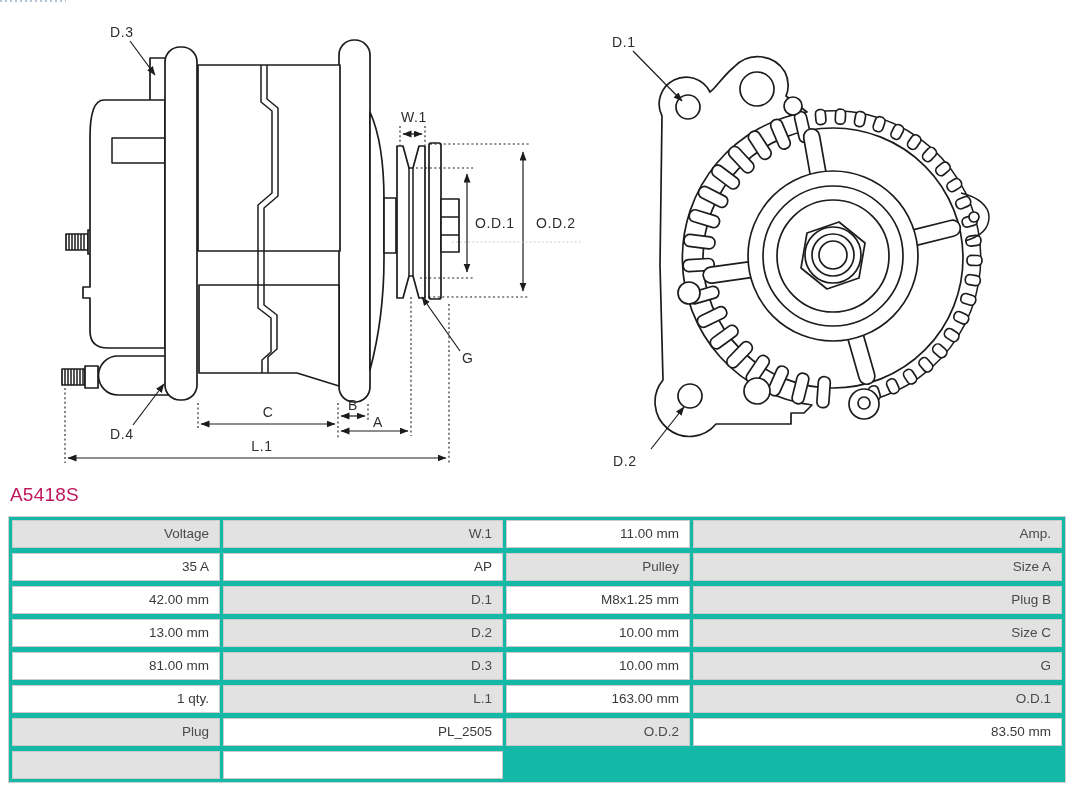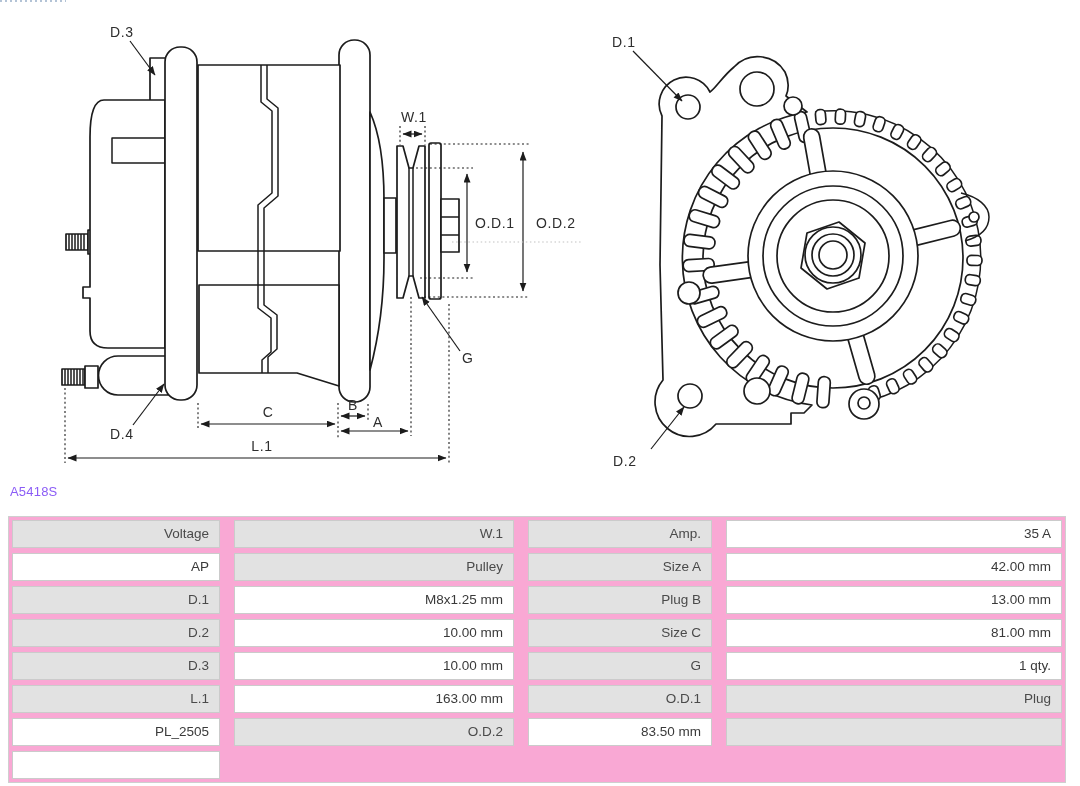--- a/index.html
+++ b/index.html
@@ -1,26 +1,26 @@
 <!DOCTYPE html>
 <html><head>
 <meta charset="utf-8">
 <style>
   html,body{margin:0;padding:0;background:#ffffff;}
   body{width:1080px;height:786px;position:relative;overflow:hidden;
        font-family:"Liberation Sans", sans-serif;}
   .artifact{position:absolute;left:0;top:0;width:66px;height:2px;
        background:repeating-linear-gradient(90deg,#b3c3d6 0 2px,transparent 2px 5px);}
   .drawing{position:absolute;left:0;top:0;}
-  .part-number{position:absolute;left:10px;top:484px;font-size:13px;
-       color:#8b5cf6;letter-spacing:.2px;}
+  .part-number{position:absolute;left:10px;top:484px;font-size:19px;
+       color:#be185d;letter-spacing:.2px;}
   .spec-table{position:absolute;left:8px;top:516px;width:1058px;
-       box-sizing:border-box;border:1px solid #cfcfcf;background:#f9a8d4;
+       box-sizing:border-box;border:1px solid #cfcfcf;background:#14b8a6;
        padding:3px;display:grid;grid-template-columns:208px 280px 184px auto;
-       gap:5px 14px;grid-auto-rows:28px;}
+       gap:5px 3px;grid-auto-rows:28px;}
   .cell{box-sizing:border-box;border:1px solid #cbcbcb;padding:0 10px;
        line-height:26px;text-align:right;font-size:13.5px;white-space:nowrap;
        overflow:hidden;}
   .cell.lbl{background:#e2e2e2;color:#4a4a4a;}
   .cell.val{background:#ffffff;color:#3a3a3a;}
   
   .ln{fill:#ffffff;stroke:#1c1c1c;stroke-width:1.7;stroke-linejoin:round;}
   .ln2{fill:none;stroke:#1c1c1c;stroke-width:1.5;stroke-linejoin:round;}
   .dim{fill:none;stroke:#1c1c1c;stroke-width:1.2;}
   .dt{fill:none;stroke:#1c1c1c;stroke-width:1.1;stroke-dasharray:2 2.6;}
@@ -216,20 +216,21 @@
     <text class="dlabel" x="613" y="466">D.2</text>
     <path class="dim" d="M 651,449 L 684,407" marker-end="url(#ah)"></path>
   </g>
 </svg>
 
 <div class="part-number">A5418S</div>
 
 <div class="spec-table">
   <div class="cell lbl">Voltage</div>
   <div class="cell lbl">W.1</div>
+  <div class="cell val">11.00 mm</div>
 
   <div class="cell lbl">Amp.</div>
   <div class="cell val">35 A</div>
   <div class="cell val">AP</div>
   <div class="cell lbl">Pulley</div>
 
   <div class="cell lbl">Size A</div>
   <div class="cell val">42.00 mm</div>
   <div class="cell lbl">D.1</div>
   <div class="cell val">M8x1.25 mm</div>

